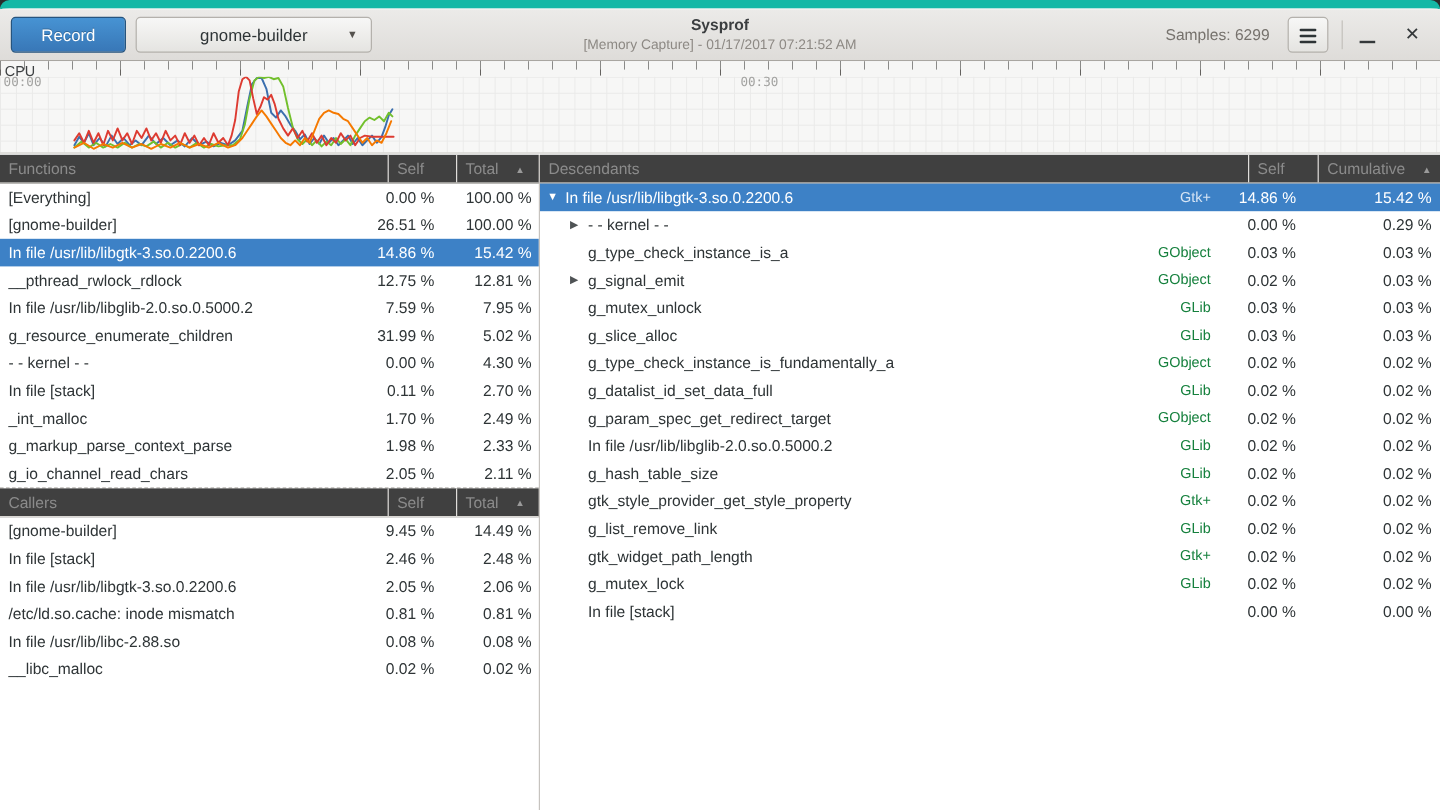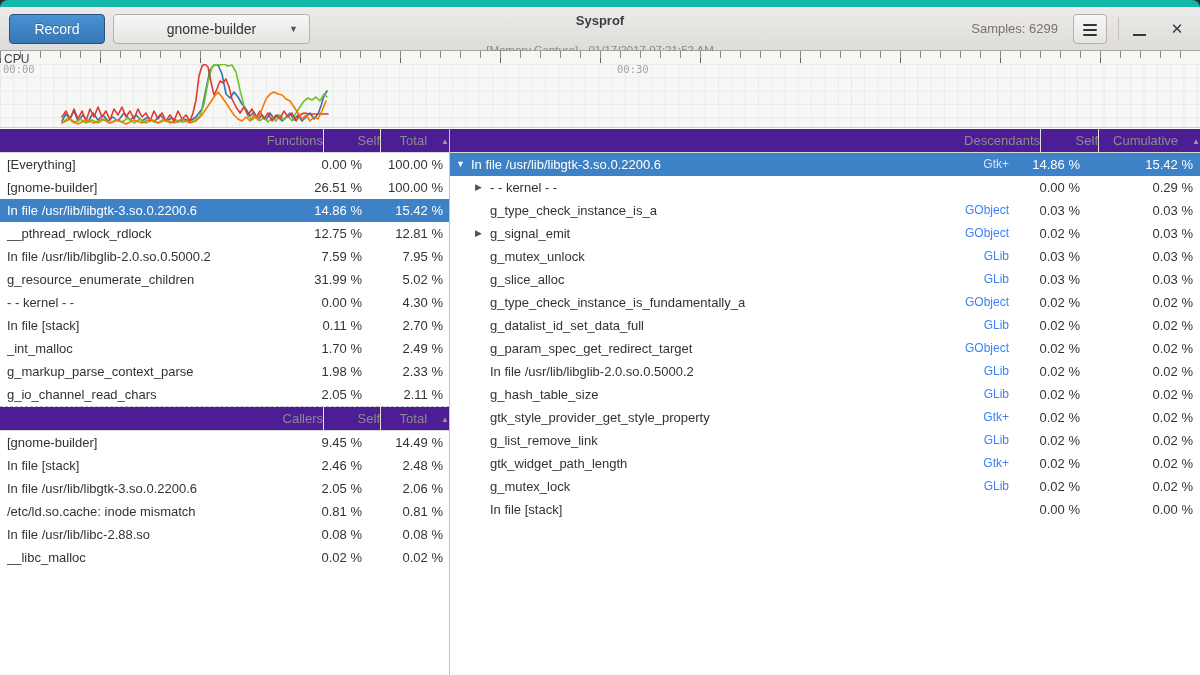--- a/index.html
+++ b/index.html
@@ -26,21 +26,21 @@
     position:absolute; left:113px; top:7px; width:197px; height:30px;
     background:linear-gradient(#f7f7f6,#e5e4e1); border:1px solid #b4b1ac;
     border-radius:4px; color:#2e3436; font-size:14px; text-align:center; line-height:28px;
   }
   .btn-process .arrow {
     position:absolute; right:11px; top:0; line-height:28px;
     font-size:9px; color:#55524e;
   }
   .title-wrap { position:absolute; left:330px; right:330px; top:0; height:44px; text-align:center; }
   .title  { font-size:13px; font-weight:bold; color:#3b3e40; margin-top:6px; }
-  .subtitle { font-size:11.5px; color:#8d8984; margin-top:16px; }
+  .subtitle { font-size:11.5px; color:#8d8984; margin-top:4px; }
   .samples { position:absolute; right:142px; top:0; line-height:44px; font-size:13px; color:#76726d; }
   .btn-menu {
     position:absolute; left:1073px; top:7px; width:34px; height:30px;
     background:linear-gradient(#f7f7f6,#e5e4e1); border:1px solid #b4b1ac; border-radius:4px;
   }
   .menu-bars { position:absolute; left:9px; top:9px; width:14px; }
   .menu-bars i { display:block; height:2px; background:#2e3436; margin-bottom:3px; border-radius:1px; }
   .tb-sep { position:absolute; left:1118px; top:10px; width:1px; height:24px; background:#c3c0bb; }
   .btn-min { position:absolute; left:1125px; top:8px; width:28px; height:28px; }
   .btn-min i { position:absolute; left:8px; bottom:7px; width:13px; height:2px; background:#34383a; }
@@ -64,42 +64,42 @@
   }
   .graph svg { position:absolute; left:0; top:0; }
   .lbl-cpu  { position:absolute; top:45px; left:4px; font-size:12px; color:#3d4042; z-index:3; }
   .lbl-t0   { position:absolute; top:56px; left:3px;  font-size:10.5px; color:#a3a3a1; font-family:"DejaVu Sans Mono",monospace; z-index:3; }
   .lbl-t30  { position:absolute; top:56px; left:597px; font-size:10.5px; color:#a3a3a1; font-family:"DejaVu Sans Mono",monospace; z-index:3;margin-left:20px; }
   
   .content { position:absolute; top:122px; bottom:0; left:0; right:0; display:flex; background:#fff; }
   .left-pane { width:449px; }
   .v-sep { width:1px; background:#c6c3bf; }
   .right-pane { flex:1; }
-  .thead { display:flex; height:24px; line-height:23px; background:#4c1d95;
-    border-bottom:1px solid #d9d7d3; color:#8b8b8b; font-size:13px;text-align:right; }
+  .thead { display:flex; height:24px; line-height:23px; background:#404040;
+    border-bottom:1px solid #d9d7d3; color:#8b8b8b; font-size:13px; }
   .th { padding-left:7px; white-space:nowrap; overflow:hidden; }
   .th + .th { border-left:1px solid #e0dedb; }
   .th .sort { font-size:8px; color:#9a9a9a; margin-left:14px; vertical-align:1px; }
   .th-name { flex:1; }
   .fn-self { width:57px; } .fn-total { width:69px; }
   .de-self { width:58px; } .de-cum   { width:102px; }
   .trow { display:flex; height:23px; line-height:23px; font-size:13px; color:#2e3436;gap:12px; }
   .trow.sel { background:#3d81c6; color:#fff; }
   .cname { flex:1; padding-left:7px; white-space:nowrap; overflow:hidden; display:flex; }
   .cnum  { width:57px; text-align:right; padding-right:6px; }
   .cnum2 { width:69px; text-align:right; padding-right:6px; }
   .dnum  { width:58px; text-align:right; padding-right:6px; }
   .dnum2 { width:102px; text-align:right; padding-right:7px; }
   .paned-h { height:1px; border-top:1px dashed #bdbbb7; }
   
   .dname { flex:1; white-space:nowrap; overflow:hidden; display:flex; }
   .indent { flex:none; }
   .expander { flex:none; width:15px; font-size:9px; color:#4f5355; text-align:left; }
   .trow.sel .expander { color:#fff; }
-  .badge { margin-left:auto; padding-right:7px; font-size:12px; color:#3b82f6; }
+  .badge { margin-left:auto; padding-right:7px; font-size:12px; color:#15803d; }
   .trow.sel .badge { color:#d6e4f4; }
 </style>
 </head>
 <body>
 
 <div class="window">
 
   <div class="titlebar">
     <div class="btn-record">Record</div>
     <div class="btn-process">

